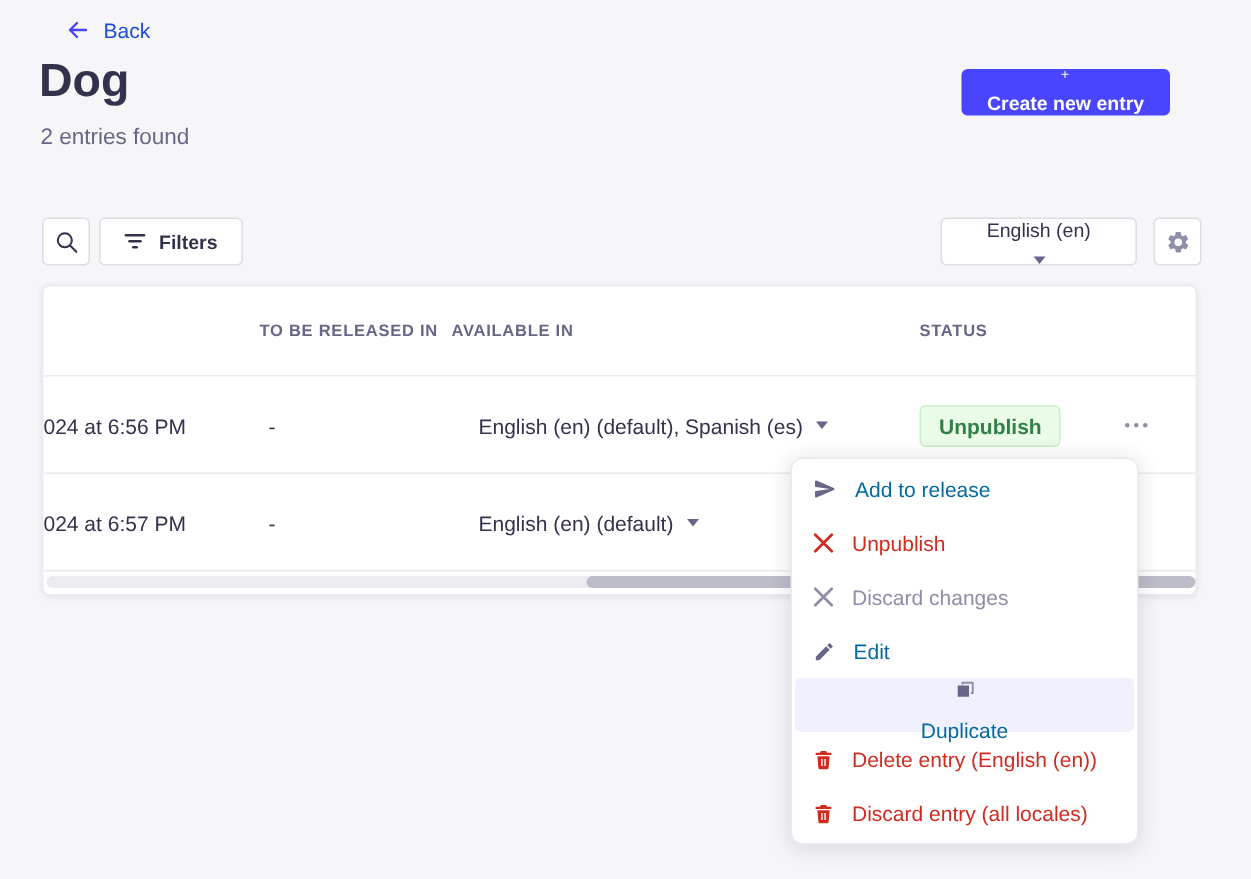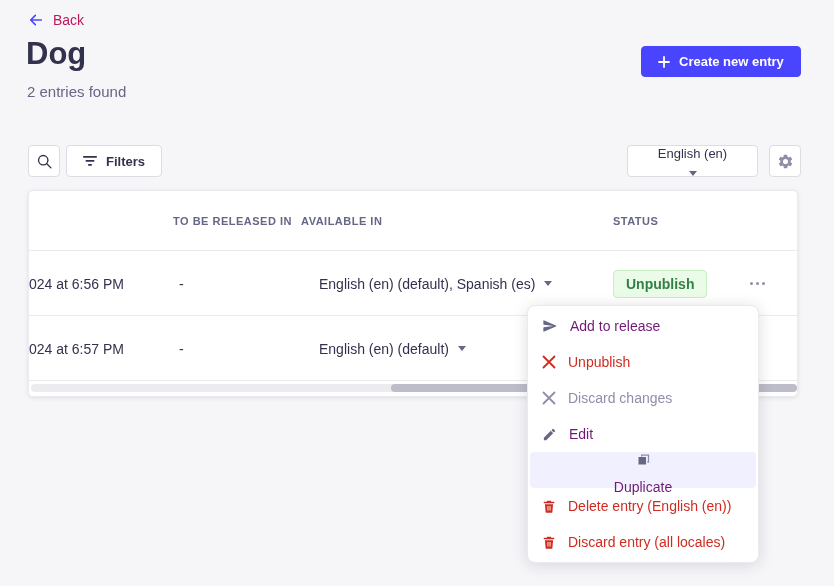--- a/index.html
+++ b/index.html
@@ -6,30 +6,30 @@
   html,body { width:834px; height:586px; }
   body {
     position:relative;
     background:#f6f6f9;
     font-family:"Liberation Sans","DejaVu Sans",sans-serif;
     color:#32324d;
     overflow:hidden;
   }
 
   
-  .back { position:absolute; left:28px; top:12px; display:flex; align-items:flex-start; gap:9px;
-          color:#be185d; font-size:14px; cursor:pointer; }
+  .back { position:absolute; left:44px; top:12px; display:flex; align-items:flex-start; gap:9px;
+          color:#1d4ed8; font-size:14px; cursor:pointer; }
   .back svg { display:block; }
   .page-title { position:absolute; left:26px; top:36px; font-size:31px; font-weight:700; color:#32324d; }
   .page-subtitle { position:absolute; left:27px; top:83px; font-size:15px; color:#666687; }
 
   .create-btn { position:absolute; left:641px; top:46px; height:31px; padding:0 16px;
                 background:#4945ff; border:1px solid #4945ff; border-radius:4px;
                 display:flex; align-items:center; gap:9px; color:#ffffff;
-                font-size:13px; font-weight:600; cursor:pointer; }
+                font-size:13px; font-weight:600; cursor:pointer;flex-direction:column; }
 
   
   .icon-btn { position:absolute; width:32px; height:32px; background:#fff;
               border:1px solid #dcdce4; border-radius:4px;
               display:flex; align-items:center; justify-content:center; cursor:pointer; }
   .search-btn { left:28px; top:145px; }
   .gear-btn { left:769px; top:145px; }
   .filters-btn { position:absolute; left:66px; top:145px; height:32px; padding:0 16px;
                  background:#fff; border:1px solid #dcdce4; border-radius:4px;
                  display:flex; align-items:center; gap:9px; font-size:13px; font-weight:600;
@@ -73,21 +73,21 @@
   .hscroll-track { position:absolute; left:2px; right:2px; bottom:4px; height:8px;
                    background:#ececf0; border-radius:4px; }
   .hscroll-thumb { position:absolute; left:360px; width:406px; top:0; height:8px;
                    background:#bdbdc9; border-radius:4px; cursor:grab; }
 
   
   .menu { position:absolute; left:527px; top:305px; width:232px; padding:2px;
           background:#fff; border:1px solid #eaeaef; border-radius:8px;
           box-shadow:0 2px 15px rgba(33,33,52,.15); z-index:10; }
   .menu-item { height:36px; display:flex; align-items:center; gap:12px; padding:0 12px;
-               font-size:14px; color:#701a75; border-radius:4px; cursor:pointer; white-space:nowrap; }
+               font-size:14px; color:#0369a1; border-radius:4px; cursor:pointer; white-space:nowrap; }
   .menu-item svg { flex:0 0 auto; }
   .menu-item.danger { color:#d02b20; }
   .menu-item.disabled { color:#8e8ea9; cursor:default; }
   .menu-item.highlighted { background:#f0f0ff;flex-direction:column; }
 </style>
 </head>
 <body>
 
 <div class="back">
   <svg width="16" height="16" viewBox="0 0 24 24" fill="none" stroke="#4945ff" stroke-width="2.4" stroke-linecap="round" stroke-linejoin="round">

